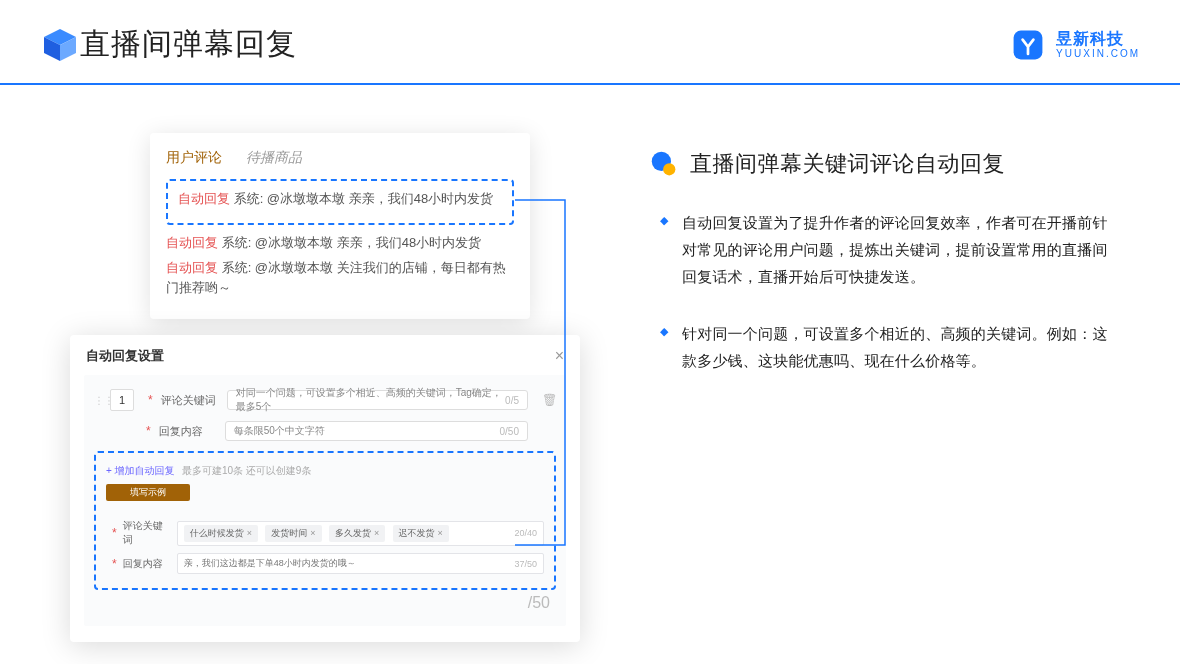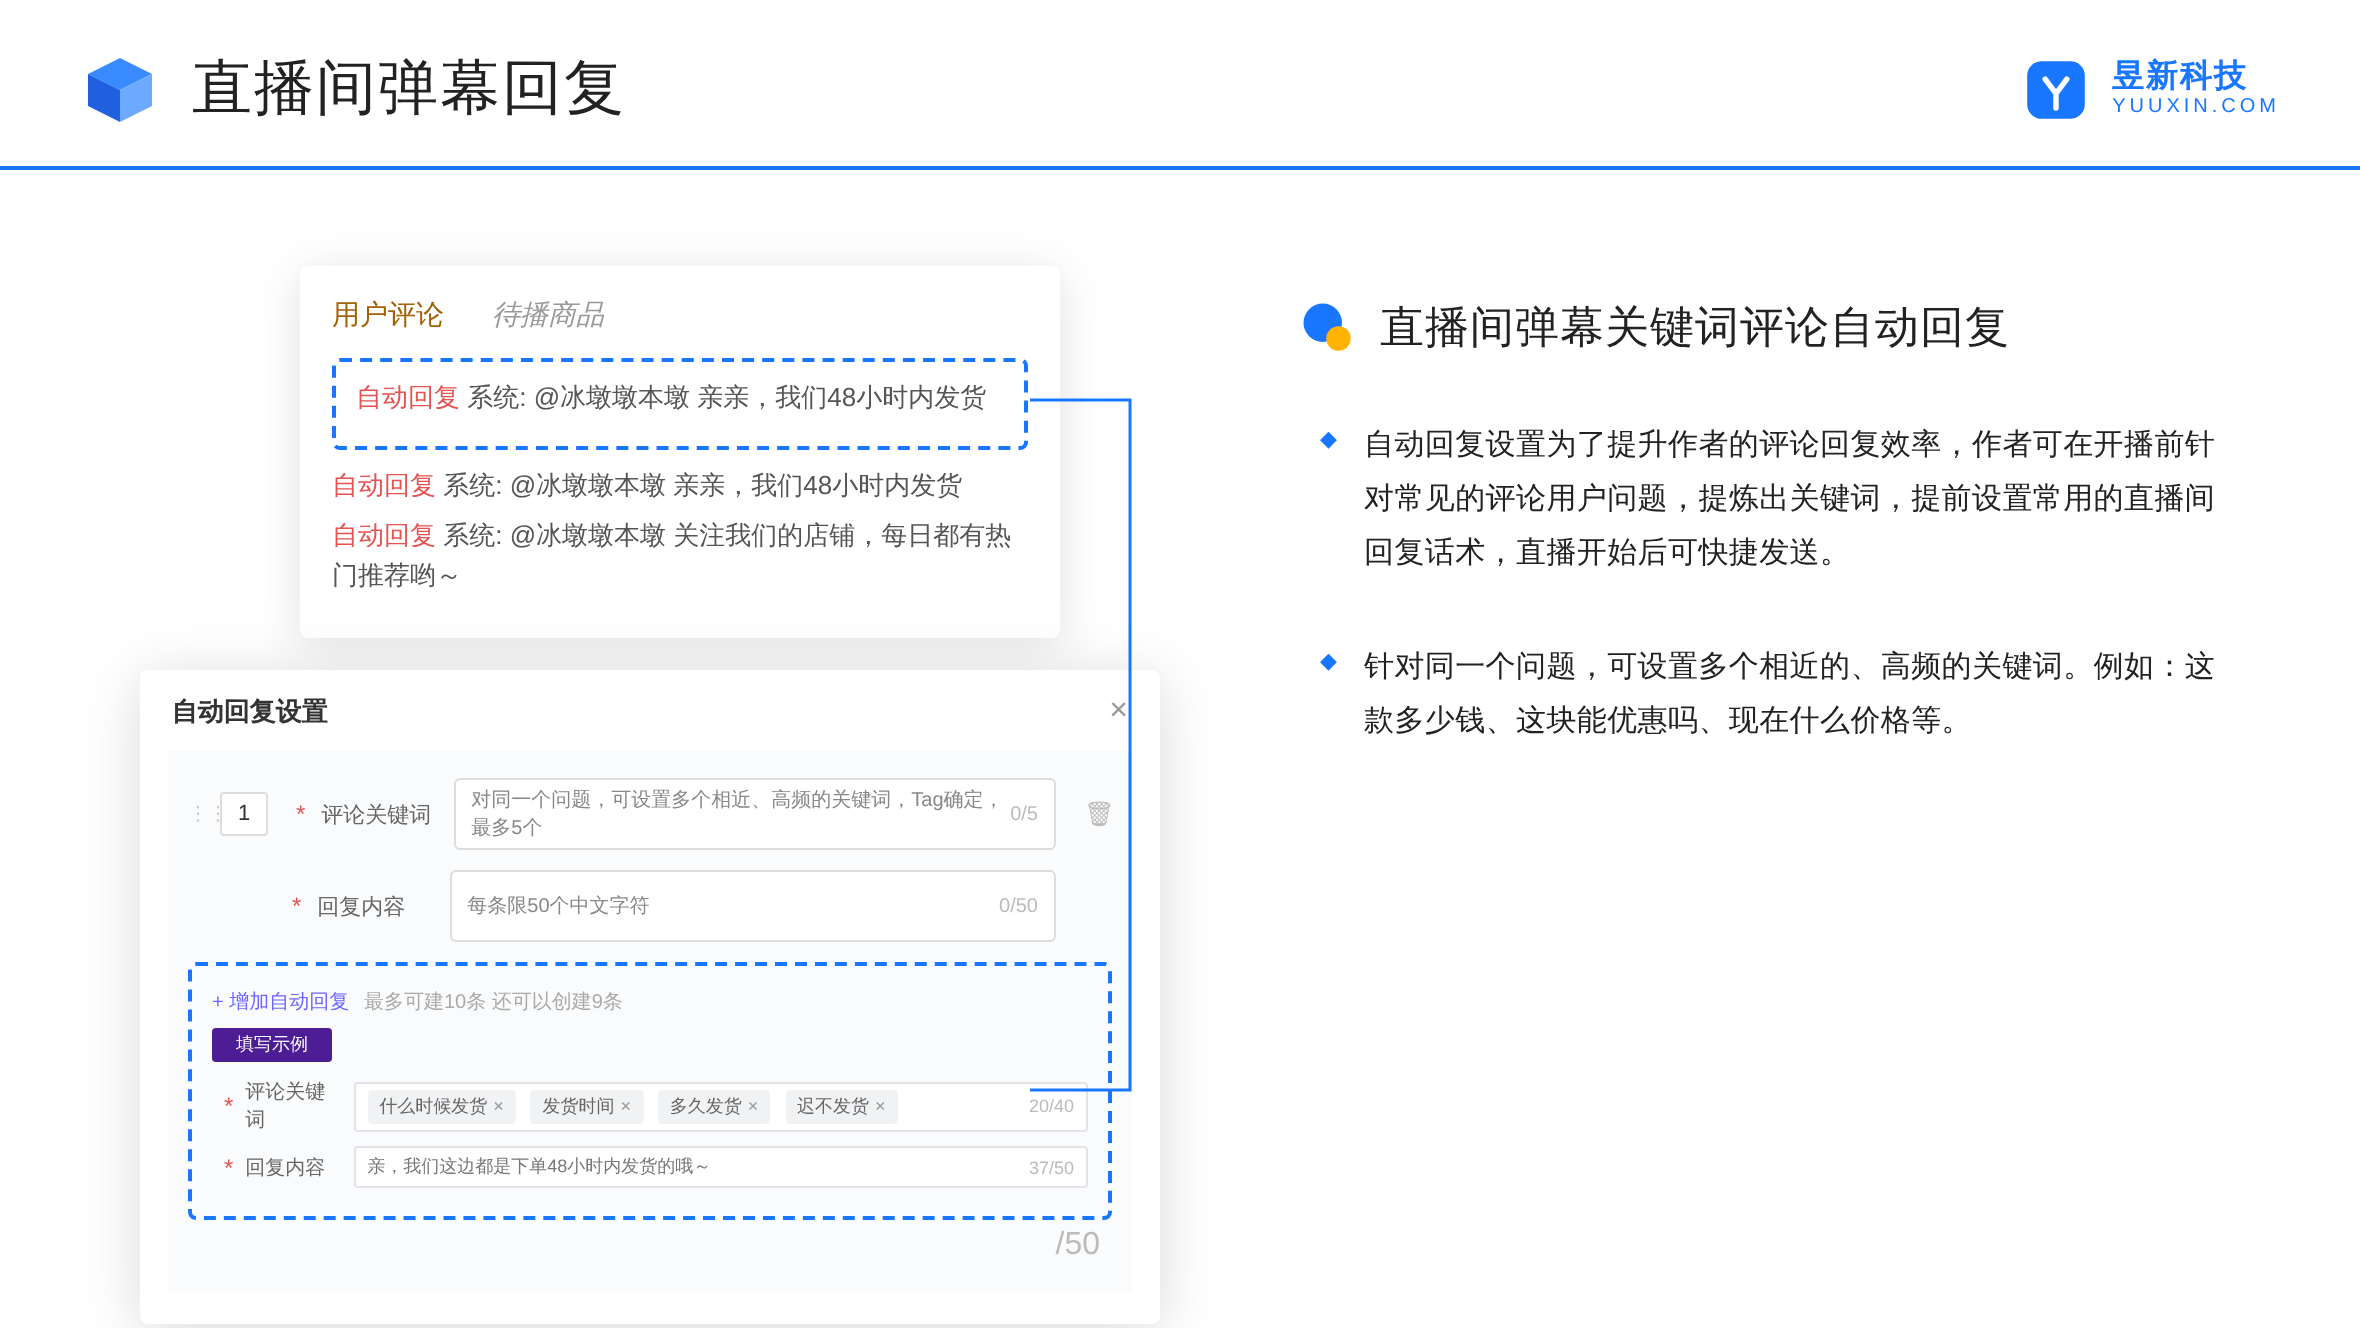--- a/index.html
+++ b/index.html
@@ -13,21 +13,21 @@
   }
 
   
   .header {
     padding: 24px 40px 18px 40px;
     display: flex;
     align-items: center;
     justify-content: space-between;
     border-bottom: 2px solid #1976ff;
   }
-  .header-left { display:flex; align-items:center; gap:16px; }
+  .header-left { display:flex; align-items:center; }
   .cube-icon {
     width:40px; height:40px;
     display:block;
   }
   .page-title {
     font-size: 30px;
     font-weight: 400;
     color: #222;
     letter-spacing: 1px;
   }
@@ -104,37 +104,37 @@
     display:flex; align-items:center; gap:8px; margin-bottom:10px;
   }
   .drag-dots { color:#ccc; font-size:10px; width:8px; }
   .seq-input {
     width:24px; height:22px; border:1px solid #ddd; border-radius:2px;
     text-align:center; font-size:11px; color:#333; background:#fff;
   }
   .bullet-req { color:#e55353; font-size:12px; margin-left:6px; }
   .label { color:#666; width:58px; font-size:11px; }
   .text-input {
-    flex:1; height:36px; border:1px solid #ddd; border-radius:3px;
+    flex:1; height:20px; border:1px solid #ddd; border-radius:3px;
     padding:0 8px; font-size:10px; color:#888; background:#fff;
     display:flex; align-items:center; justify-content:space-between;
   }
   .text-input .counter { color:#bbb; font-size:10px; }
   .trash { color:#bbb; font-size:12px; margin-left:6px; width:14px; }
 
   .dashed-section {
     border:2px dashed #1976ff; border-radius:4px;
     padding:10px 10px 8px 10px; margin-top:6px;
     position:relative;
   }
   .add-link { color:#6b66ff; font-size:10px; }
   .add-hint { color:#aaa; font-size:10px; margin-left:4px; }
   .example-chip {
-    display:inline-block; background:#4c1d95; color:#fff;
-    font-size:9px; padding:2px 12px; border-radius:2px; margin:6px 0 8px 0;
+    display:inline-block; background:#a16207; color:#fff;
+    font-size:9px; padding:2px 24px; border-radius:2px; margin:6px 0 18px 0;
   }
   .tag-pill {
     display:inline-flex; align-items:center;
     background:#f1f2f4; color:#666; font-size:9px;
     padding:2px 6px; border-radius:2px; margin-right:4px;
   }
   .tag-pill::after { content:"×"; margin-left:3px; color:#999; font-size:9px;}
   .ex-row {
     display:flex; align-items:center; gap:6px; margin-bottom:6px;
   }

